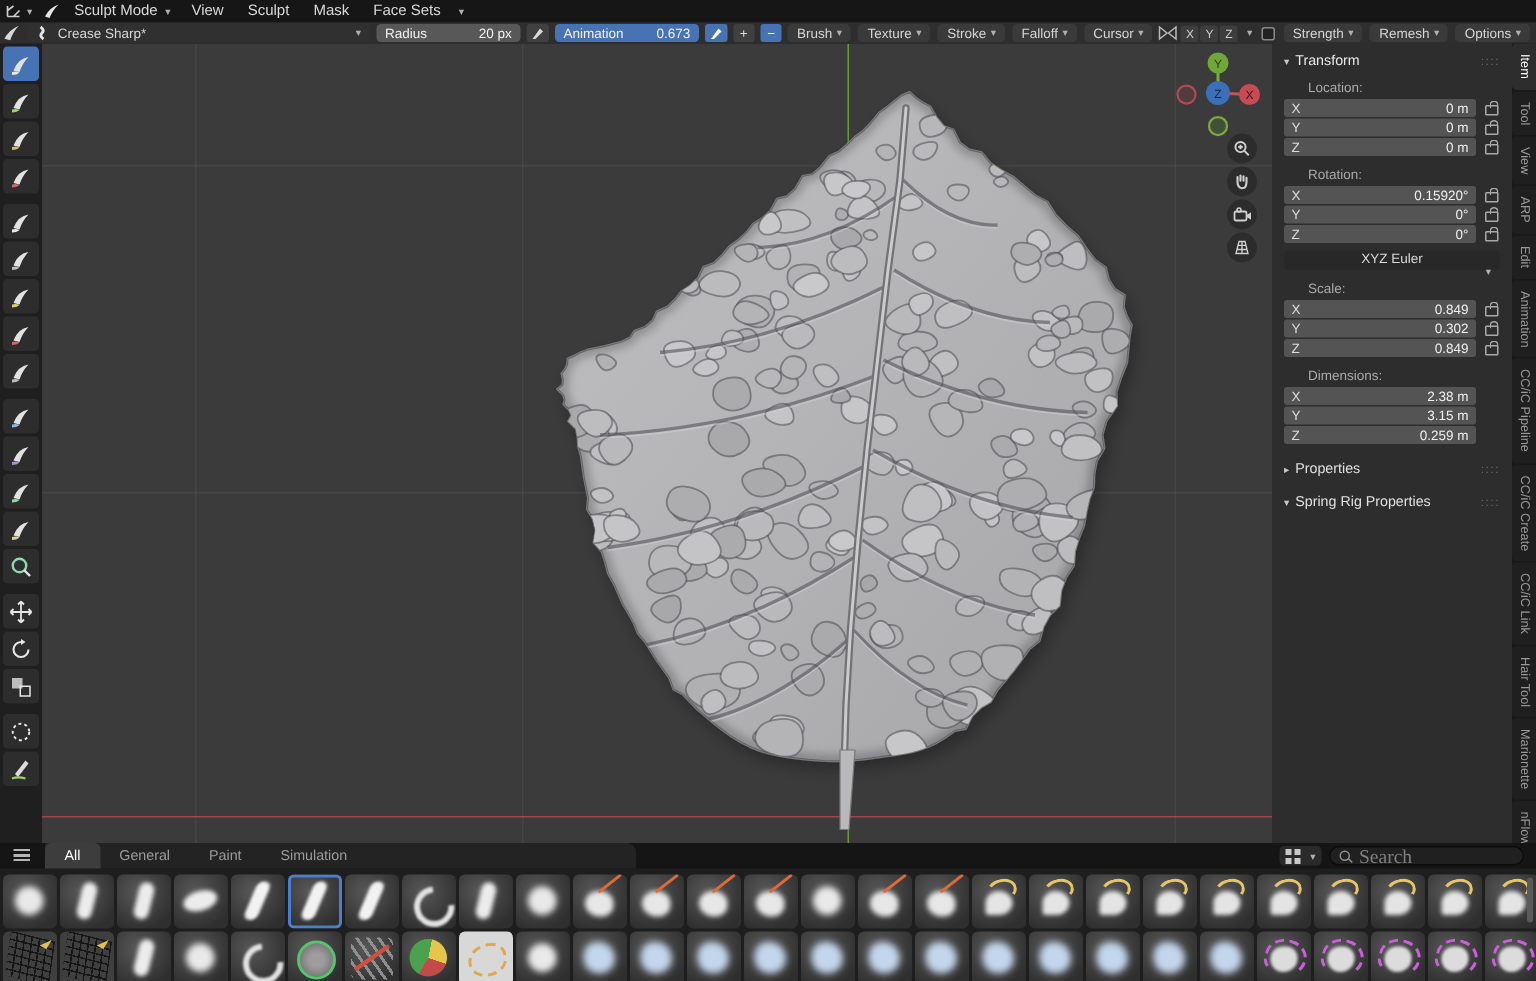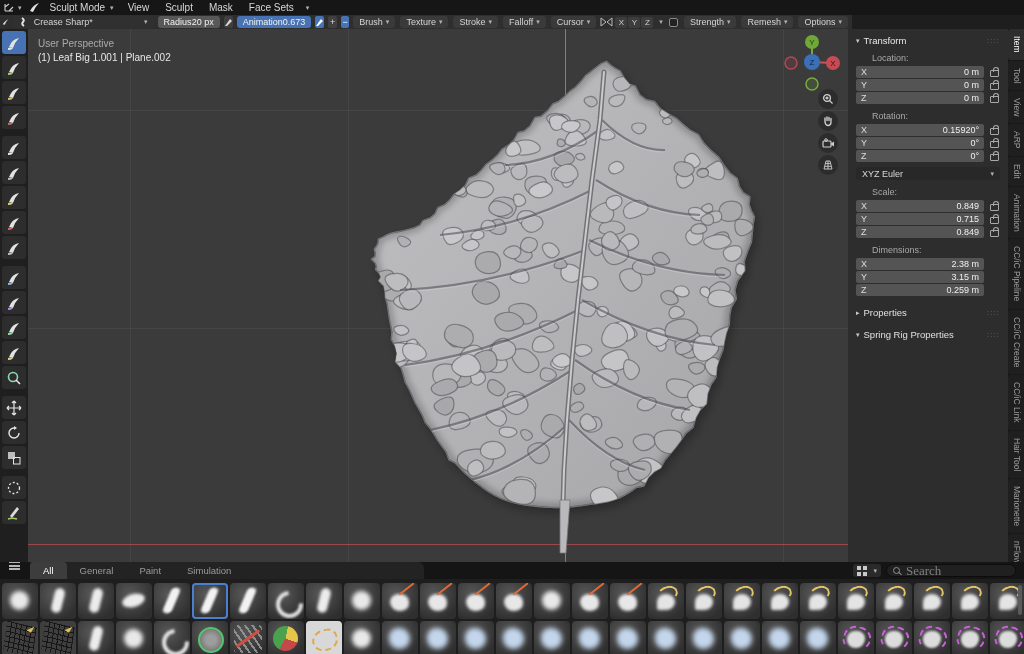--- a/index.html
+++ b/index.html
@@ -14,21 +14,21 @@
   .mini-ic{display:inline-block;}
   #tb-center{position:absolute;left:478px;top:0;height:15px;display:flex;align-items:center;color:#787878;}
   #tb-right{position:absolute;right:2px;top:1px;height:13px;display:flex;align-items:center;gap:3px;}
   .sph{width:10px;height:10px;border-radius:50%;display:inline-block;}
   .sph-wire{border:1px solid #c5c5c5;background:transparent;}
   .sph-solid{background:#e8e8e8;}
   .sph-mat{background:linear-gradient(135deg,#ddd 50%,#6f6f6f 50%);}
   .sph-rend{background:radial-gradient(circle at 35% 35%,#eee,#555);}
   .pill-blue{background:#4772b3;border-radius:2px;padding:1px 2px;display:flex;align-items:center;}
   
-  #toolsettings{position:absolute;left:0;top:15px;width:852px;height:14px;background:#2e2e2e;display:flex;align-items:center;font-size:9px;z-index:40;gap:4px;padding:0 2px;}
+  #toolsettings{position:absolute;left:0;top:15px;width:1024px;height:14px;background:#2e2e2e;display:flex;align-items:center;font-size:9px;z-index:40;gap:4px;padding:0 2px;}
   .pill{height:12px;border-radius:3px;display:flex;align-items:center;padding:0 6px;background:#3a3a3a;white-space:nowrap;}
   .slider{width:100px;justify-content:space-between;background:#585858;color:#f2f2f2;}
   .slider.blue{background:#4772b3;}
   .sqbtn{width:15px;height:12px;border-radius:2px;background:#404040;display:flex;align-items:center;justify-content:center;color:#ddd;font-size:9px;}
   .sqbtn.blue{background:#4772b3;color:#fff;}
   .axisbtn{width:12px;height:11px;border-radius:2px;background:#3d3d3d;display:flex;align-items:center;justify-content:center;color:#cfcfcf;font-size:8px;margin-right:1px;}
   .checkbox{width:9px;height:9px;border:1px solid #8a8a8a;border-radius:2px;background:#222;}
   
   #lefttoolbar{position:absolute;left:0;top:29px;width:28px;height:533px;background:#1f1f1f;z-index:30;display:flex;flex-direction:column;align-items:center;padding-top:2px;}
   .tool-btn{width:24px;height:23px;border-radius:3px;background:#2d2d2d;margin-bottom:2px;display:flex;align-items:center;justify-content:center;}
@@ -52,32 +52,32 @@
   .panel-head{display:flex;align-items:center;color:#e8e8e8;font-size:9.5px;}
   .panel-head .dots{margin-left:auto;color:#686868;font-size:8px;letter-spacing:1px;}
   .grp-label{color:#a9a9a9;margin:7px 0 3px 16px;}
   .axis-row{display:flex;align-items:center;margin-bottom:1px;}
   .field{flex:1;height:12px;background:#545454;border-radius:2px;display:flex;align-items:center;padding:0 5px;color:#efefef;}
   .field .ax{color:#dcdcdc;}
   .field .val{margin-left:auto;text-align:right;}
   .lock{position:relative;width:11px;height:9px;margin-left:5px;flex:0 0 auto;}
   .lock::before{content:'';position:absolute;left:1px;bottom:0;width:7px;height:5px;border:1px solid #a9a9a9;border-radius:1px;}
   .lock::after{content:'';position:absolute;left:4px;bottom:5px;width:4px;height:4px;border:1px solid #a9a9a9;border-bottom:none;border-radius:3px 3px 0 0;}
-  .dropdown-wide{height:13px;background:#282828;border-radius:3px;display:flex;align-items:center;padding:0 6px;color:#d8d8d8;margin:5px 0 2px 0;}
+  .dropdown-wide{height:13px;background:#282828;border-radius:3px;display:flex;align-items:center;padding:0 6px;color:#d8d8d8;margin:5px 0 2px 0;flex-direction:column;}
   .dropdown-wide .chev{margin-left:auto;}
   .subpanel{display:flex;align-items:center;margin-top:11px;color:#e0e0e0;font-size:9.5px;}
   .subpanel .dots{margin-left:auto;color:#686868;font-size:8px;letter-spacing:1px;}
   .tri{font-size:7px;color:#c9c9c9;margin-right:4px;}
   
   #tabstrip{position:absolute;left:1008px;top:29px;width:16px;height:533px;background:#191919;z-index:36;display:flex;flex-direction:column;gap:1px;overflow:hidden;}
   .vtab{writing-mode:vertical-rl;font-size:8.5px;color:#9a9a9a;padding:7px 0;text-align:center;width:16px;background:#1f1f1f;border-radius:3px 0 0 3px;line-height:15px;flex:0 0 auto;}
   .vtab.active{background:#2d2d2d;color:#ffffff;}
   
   #shelf{position:absolute;left:0;top:562px;width:1024px;height:92px;background:#1e1e1e;z-index:45;}
-  #shelf-head{position:absolute;left:0;top:0;width:1024px;height:17px;background:#151515;display:flex;align-items:flex-start;font-size:9.5px;}
+  #shelf-head{position:absolute;left:0;top:0;width:1024px;height:17px;background:#151515;display:flex;align-items:center;font-size:9.5px;}
   .hamb{width:11px;height:9px;margin:0 10px 0 9px;background:linear-gradient(#b5b5b5 0 1.5px,transparent 1.5px 3.5px,#b5b5b5 3.5px 5px,transparent 5px 6.5px,#b5b5b5 6.5px 8px,transparent 8px);}
   #shelf-tabs{display:flex;align-items:flex-end;height:17px;background:#232323;border-radius:0 6px 0 0;padding-right:180px;}
   .shelf-tab{padding:2px 13px;color:#9b9b9b;height:17px;display:flex;align-items:center;}
   .shelf-tab.active{background:#3d3d3d;color:#ffffff;border-radius:4px 4px 0 0;}
   #shelf-right{position:absolute;right:8px;top:2px;display:flex;align-items:center;gap:5px;}
   .gridbtn{height:13px;background:#2a2a2a;border-radius:3px;display:flex;align-items:center;padding:0 4px;gap:3px;}
   .gridic{position:relative;width:10px;height:10px;}
   .gridic::before{content:'';position:absolute;left:0;top:0;width:4px;height:4px;background:#c9c9c9;box-shadow:6px 0 #c9c9c9,0 6px #c9c9c9,6px 6px #c9c9c9;}
   #searchbox{width:130px;height:13px;background:#202020;border:1px solid #0c0c0c;border-radius:7px;display:flex;align-items:center;padding:0 6px;gap:4px;}
   #searchbox input{background:transparent;border:none;outline:none;color:#cfcfcf;font-size:13px;width:100px;font-family:Liberation Serif, serif;}
@@ -628,24 +628,20 @@
         <path d="M582,302 Q648.5,340.5 715,347" fill="none" stroke="rgba(210,210,214,0.5)" stroke-width="1"></path>
         <path d="M575,360 Q632.5,401 690,410" fill="none" stroke="rgba(84,84,88,0.6)" stroke-width="2.2"></path>
         <path d="M575,362 Q632.5,403 690,412" fill="none" stroke="rgba(210,210,214,0.5)" stroke-width="1"></path>
         <path d="M569,420 Q607,461 645,470" fill="none" stroke="rgba(84,84,88,0.6)" stroke-width="2.2"></path>
         <path d="M569,422 Q607,463 645,472" fill="none" stroke="rgba(210,210,214,0.5)" stroke-width="1"></path>
         <path d="M604,72L600,120L592,180L585,240L578,300L572,360L567,420L564,470L563,503" fill="none" stroke="#737376" stroke-width="5" stroke-linecap="round"></path>
         <path d="M604,72L600,120L592,180L585,240L578,300L572,360L567,420L564,470L563,503" fill="none" stroke="#cbcbce" stroke-width="2" stroke-linecap="round"></path>
       </g>
       <path d="M560,500 L570,500 L566,553 L560,553 Z" fill="#b9b9bc" stroke="#77777a" stroke-width="0.8"></path>
     </svg>
-  <div id="vp-text">
-    <div class="l1">User Perspective</div>
-    <div class="l2">(1) Leaf Big 1.001 | Plane.002</div>
-  </div>
   <svg id="gizmo" width="64" height="64" viewBox="0 0 64 64">
     <line x1="32" y1="30" x2="32" y2="12" stroke="#7aa93c" stroke-width="2"></line>
     <line x1="32" y1="30" x2="52" y2="31" stroke="#c05560" stroke-width="2"></line>
     <circle cx="32" cy="10" r="7" fill="#6fa738"></circle>
     <text x="32" y="13" font-size="8" text-anchor="middle" fill="#2b3a18" font-family="Liberation Sans">Y</text>
     <circle cx="53" cy="31" r="7" fill="#c84b54"></circle>
     <text x="53" y="34" font-size="8" text-anchor="middle" fill="#3c1418" font-family="Liberation Sans">X</text>
     <circle cx="11" cy="31" r="6" fill="#503b3e" stroke="#b04a52" stroke-width="1.5"></circle>
     <circle cx="32" cy="52" r="6" fill="#42503a" stroke="#7aa93c" stroke-width="1.5"></circle>
     <circle cx="32" cy="30" r="8" fill="#3b6fb8"></circle>
@@ -735,21 +731,21 @@
       <div class="axis-row">
         <span class="field">
           <span class="ax">X</span>
           <span class="val">0.849</span>
         </span>
         <span class="lock"></span>
       </div>
       <div class="axis-row">
         <span class="field">
           <span class="ax">Y</span>
-          <span class="val">0.715</span>
+          <span class="val">0.302</span>
         </span>
         <span class="lock"></span>
       </div>
       <div class="axis-row">
         <span class="field">
           <span class="ax">Z</span>
           <span class="val">0.849</span>
         </span>
         <span class="lock"></span>
       </div>

